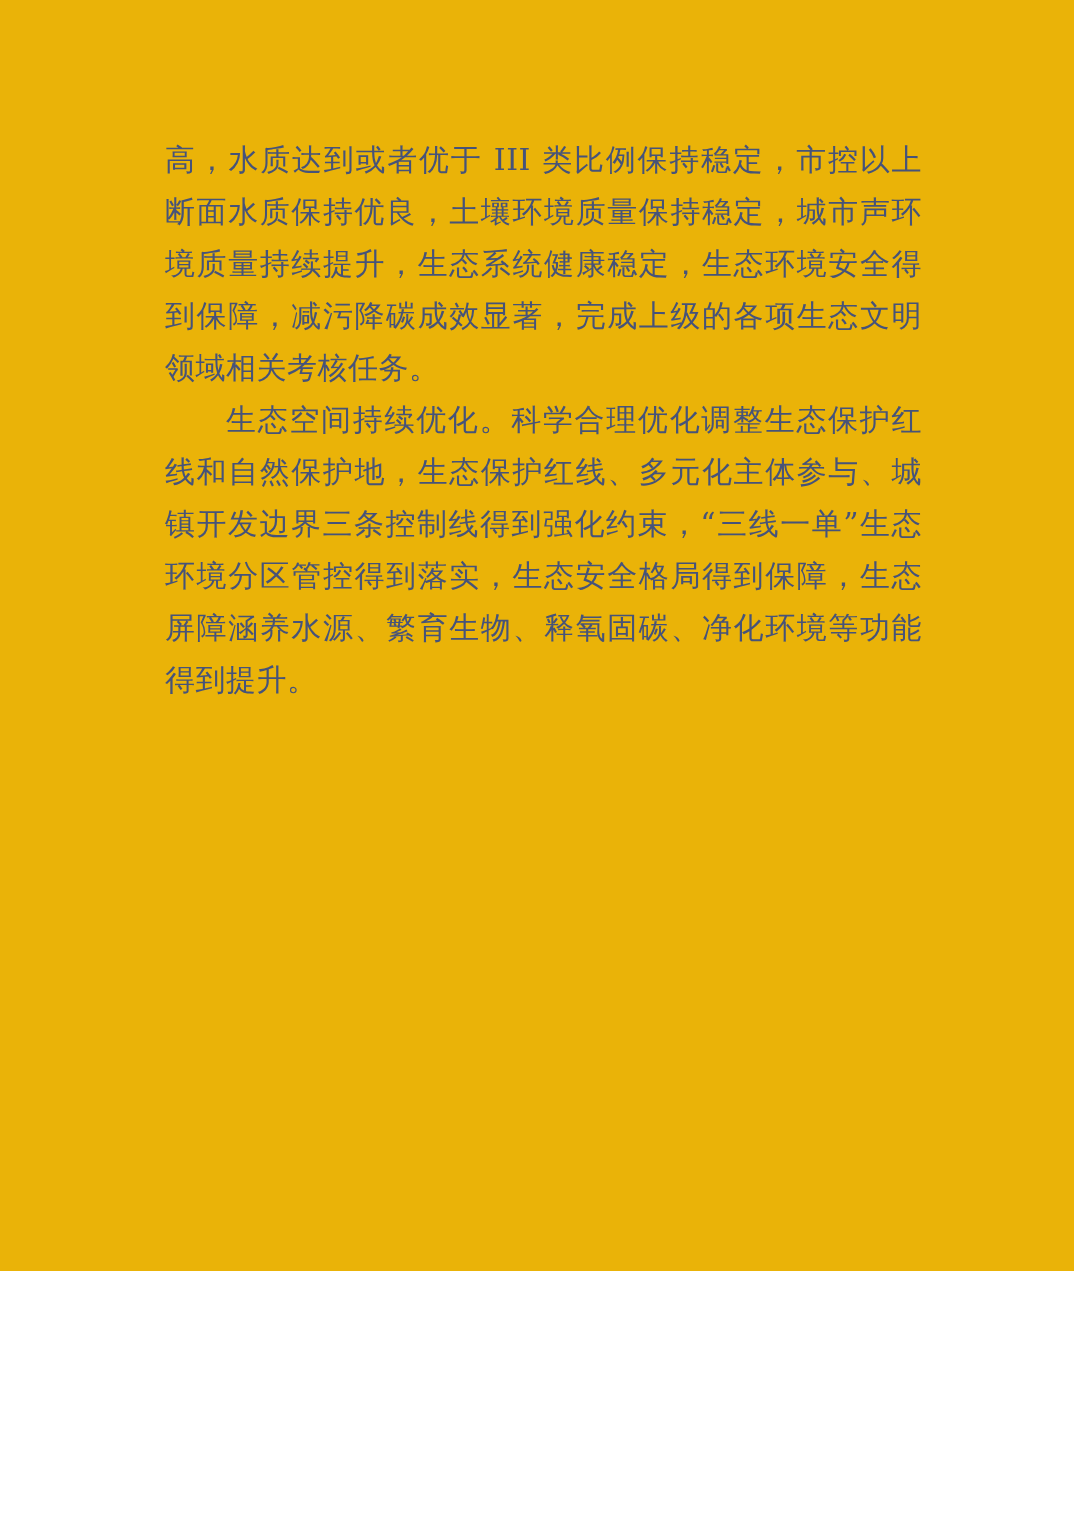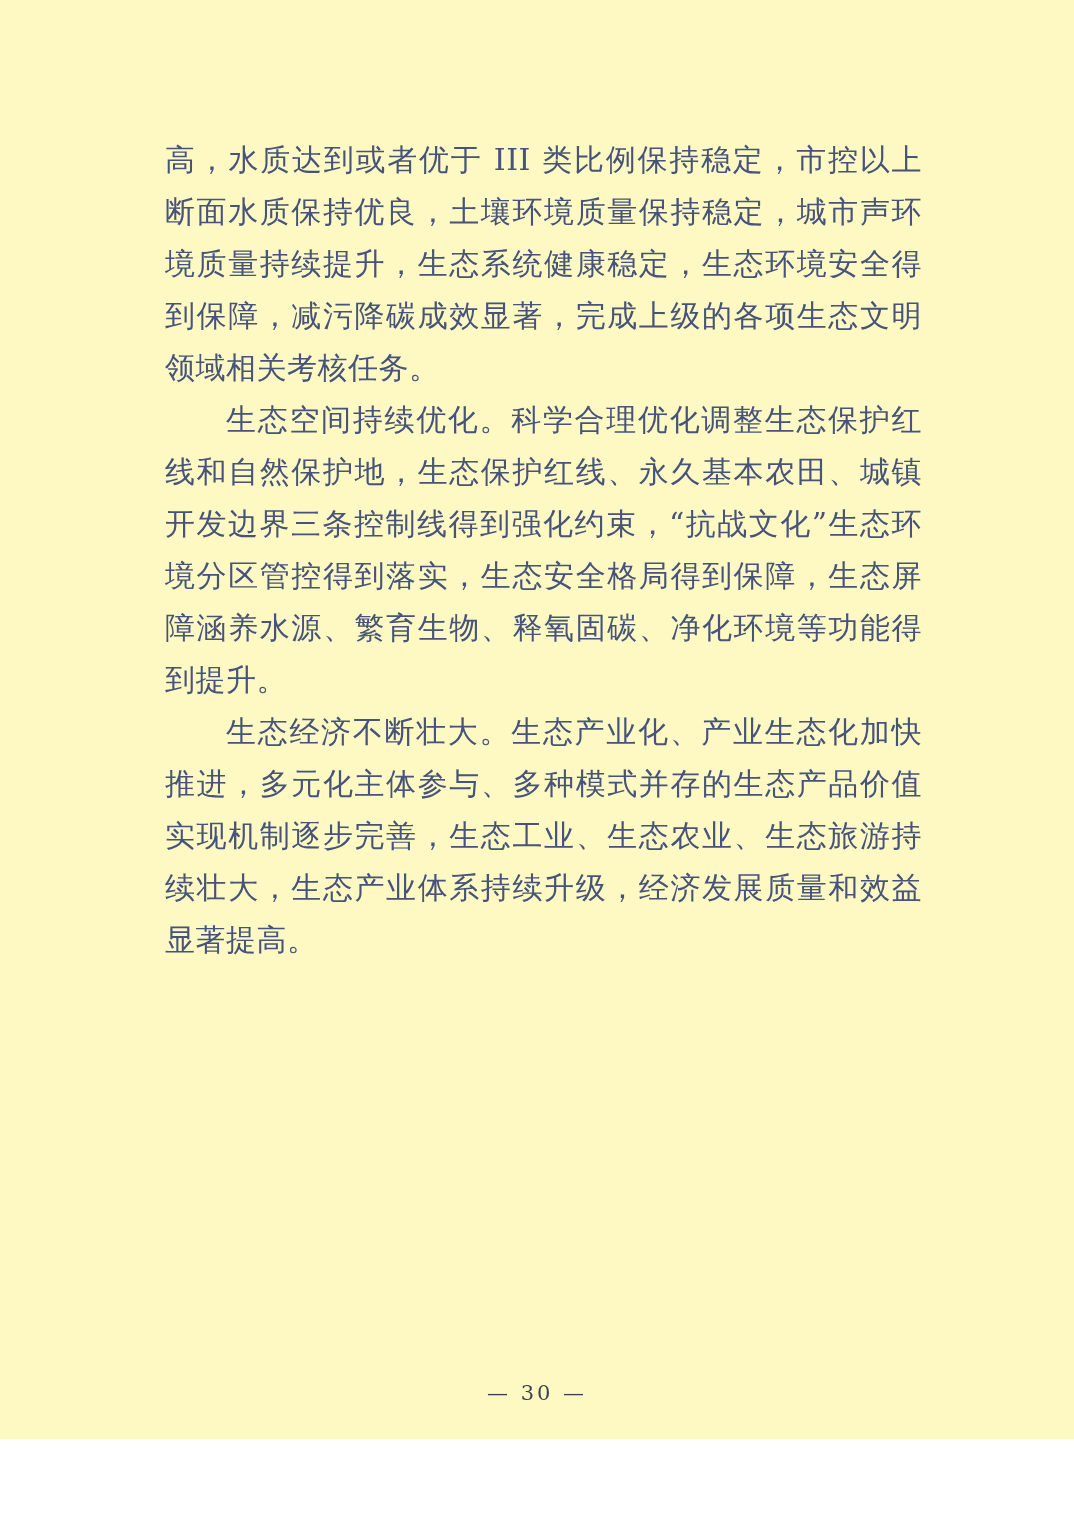--- a/index.html
+++ b/index.html
@@ -3,22 +3,22 @@
 <meta charset="utf-8">
 <style>
   html, body {
     margin: 0;
     padding: 0;
     background: #ffffff;
   }
   .page {
     position: relative;
     width: 1074px;
-    height: 1439px;
-    background: #fef9c3;
+    height: 1271px;
+    background: #eab308;
     overflow: hidden;
     font-family: "DejaVu Serif", "Liberation Serif", serif;
   }
   .text-block {
     position: absolute;
     left: 165px;
     top: 134px;
     width: 757px;
   }
   .para {
@@ -48,20 +48,19 @@
     letter-spacing: 3px;
     font-family: "DejaVu Serif", "Liberation Serif", serif;
   }
 </style>
 </head>
 <body>
 
 <div class="page">
   <div class="text-block">
     <p class="para">高，水质达到或者优于 III 类比例保持稳定，市控以上断面水质保持优良，土壤环境质量保持稳定，城市声环境质量持续提升，生态系统健康稳定，生态环境安全得到保障，减污降碳成效显著，完成上级的各项生态文明领域相关考核任务。</p>
-    <p class="para indent">生态空间持续优化。科学合理优化调整生态保护红线和自然保护地，生态保护红线、永久基本农田、城镇开发边界三条控制线得到强化约束，“抗战文化”生态环境分区管控得到落实，生态安全格局得到保障，生态屏障涵养水源、繁育生物、释氧固碳、净化环境等功能得到提升。</p>
-    <p class="para indent">生态经济不断壮大。生态产业化、产业生态化加快推进，多元化主体参与、多种模式并存的生态产品价值实现机制逐步完善，生态工业、生态农业、生态旅游持续壮大，生态产业体系持续升级，经济发展质量和效益显著提高。</p>
+    <p class="para indent">生态空间持续优化。科学合理优化调整生态保护红线和自然保护地，生态保护红线、多元化主体参与、城镇开发边界三条控制线得到强化约束，“三线一单”生态环境分区管控得到落实，生态安全格局得到保障，生态屏障涵养水源、繁育生物、释氧固碳、净化环境等功能得到提升。</p>
   </div>
 
   <div class="footer">
     <span class="page-number">— 30 —</span>
   </div>
 </div>
 
 </body></html>

